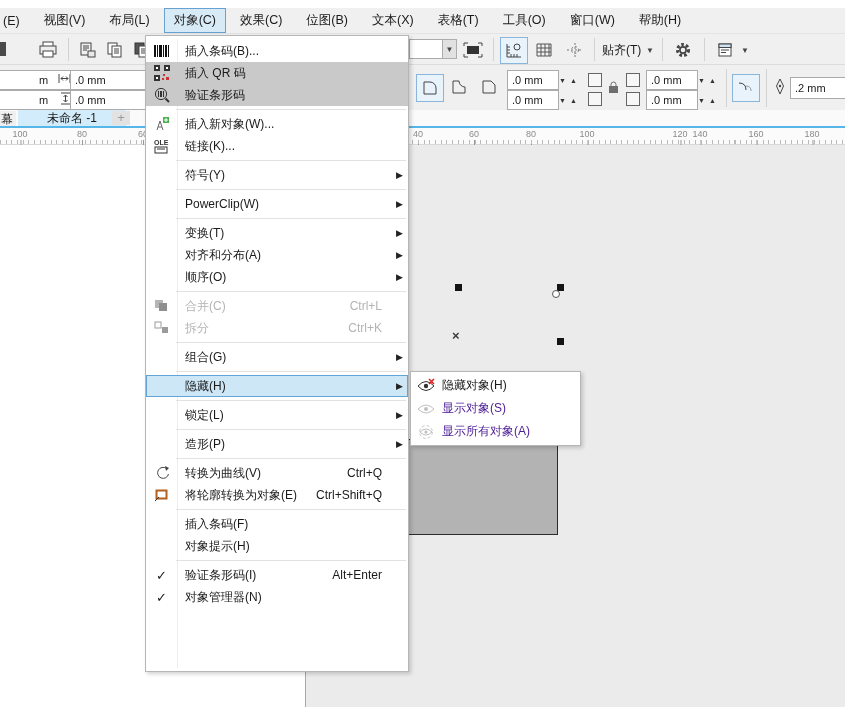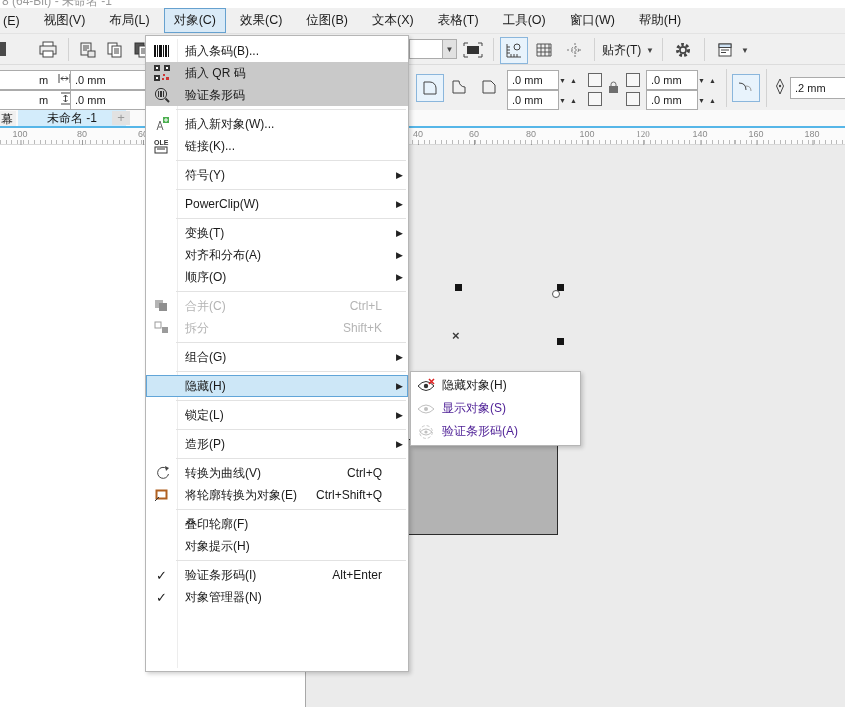--- a/index.html
+++ b/index.html
@@ -71,23 +71,20 @@
   .sub-row .gutter{width:30px;display:flex;align-items:center;justify-content:center;flex:0 0 30px;}
   .sub-row .mlabel{margin-left:1px;white-space:nowrap;}
   .sub-row.disabled{color:#4c1d95;}
   svg{display:block;}
 </style>
 </head>
 <body>
 
 <div id="root">
 
-  <div class="titlebar">
-    <span>8 (64-Bit) - 未命名 -1</span>
-  </div>
 
   <div class="menubar">
       <span class="mitem" style="padding-left: 2px;">(E)</span>
       <span class="mitem">视图(V)</span>
       <span class="mitem">布局(L)</span>
       <span class="mitem active">对象(C)</span>
       <span class="mitem">效果(C)</span>
       <span class="mitem">位图(B)</span>
       <span class="mitem">文本(X)</span>
       <span class="mitem">表格(T)</span>
@@ -290,21 +287,21 @@
   </div>
 
   <div class="ruler">
       <span class="rlabel" style="left: 20px;">100<i></i></span>
       <span class="rlabel" style="left: 82px;">80<i></i></span>
       <span class="rlabel" style="left: 143px;">60<i></i></span>
       <span class="rlabel" style="left: 418px;">40<i></i></span>
       <span class="rlabel" style="left: 474px;">60<i></i></span>
       <span class="rlabel" style="left: 531px;">80<i></i></span>
       <span class="rlabel" style="left: 587px;">100<i></i></span>
-      <span class="rlabel" style="left: 643px; font-family: Liberation Serif, serif;">120<i></i></span>
+      <span class="rlabel" style="left: 680px;">120<i></i></span>
       <span class="rlabel" style="left: 700px;">140<i></i></span>
       <span class="rlabel" style="left: 756px;">160<i></i></span>
       <span class="rlabel" style="left: 812px;">180<i></i></span>
     </div>
 
   <div class="canvas">
     <div style="position:absolute;inset:0;background:#fff"></div>
     <div class="desktop"></div>
     <div class="sel-rect"></div>
     <div class="handle" style="left:455px;top:139px"></div>
@@ -443,21 +440,21 @@
         <span class="marrow"></span>
       </div>
       <div class="menu-row disabled">
         <span class="gutter">
           <svg width="16" height="14">
             <rect x="1" y="1" width="6" height="6" fill="none" stroke="#9b9b9b"></rect>
             <rect x="8" y="6" width="6" height="6" fill="#9b9b9b"></rect>
           </svg>
         </span>
         <span class="mlabel">拆分</span>
-        <span class="mshortcut">Shift+K</span>
+        <span class="mshortcut">Ctrl+K</span>
         <span class="marrow"></span>
       </div>
       <div class="menu-sep"></div>
       <div class="menu-row">
         <span class="gutter"></span>
         <span class="mlabel">组合(G)</span>
         <span class="mshortcut"></span>
         <span class="marrow">▶</span>
       </div>
       <div class="menu-sep"></div>
@@ -500,21 +497,21 @@
             <path d="M1 13l4-4" stroke="#333"></path>
           </svg>
         </span>
         <span class="mlabel">将轮廓转换为对象(E)</span>
         <span class="mshortcut">Ctrl+Shift+Q</span>
         <span class="marrow"></span>
       </div>
       <div class="menu-sep"></div>
       <div class="menu-row">
         <span class="gutter"></span>
-        <span class="mlabel">叠印轮廓(F)</span>
+        <span class="mlabel">插入条码(F)</span>
         <span class="mshortcut"></span>
         <span class="marrow"></span>
       </div>
       <div class="menu-row">
         <span class="gutter"></span>
         <span class="mlabel">对象提示(H)</span>
         <span class="mshortcut"></span>
         <span class="marrow"></span>
       </div>
       <div class="menu-sep"></div>
@@ -557,17 +554,17 @@
         <span class="mlabel">显示对象(S)</span>
       </div>
       <div class="sub-row disabled">
         <span class="gutter">
           <svg width="18" height="14">
             <circle cx="9" cy="7" r="6.4" fill="none" stroke="#c8c8c8" stroke-dasharray="3 2"></circle>
             <path d="M3 7q6-6 12 0q-6 6-12 0z" fill="none" stroke="#c0c0c0"></path>
             <circle cx="9" cy="7" r="1.6" fill="#c0c0c0"></circle>
           </svg>
         </span>
-        <span class="mlabel">验证条形码(A)</span>
+        <span class="mlabel">显示所有对象(A)</span>
       </div>
     </div>
 
 </div>
 
 </body></html>

